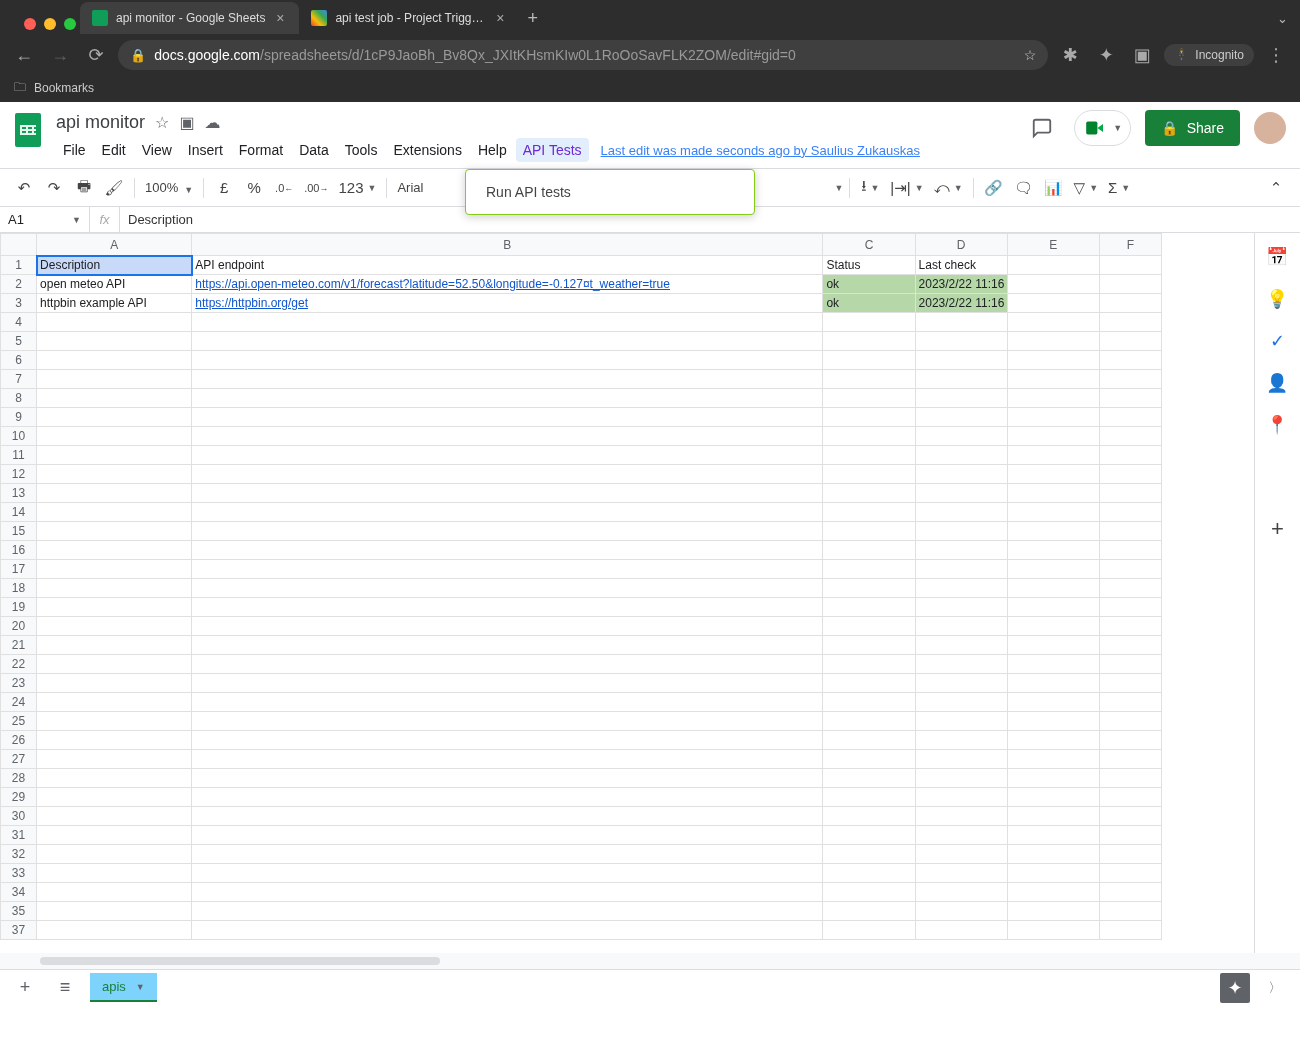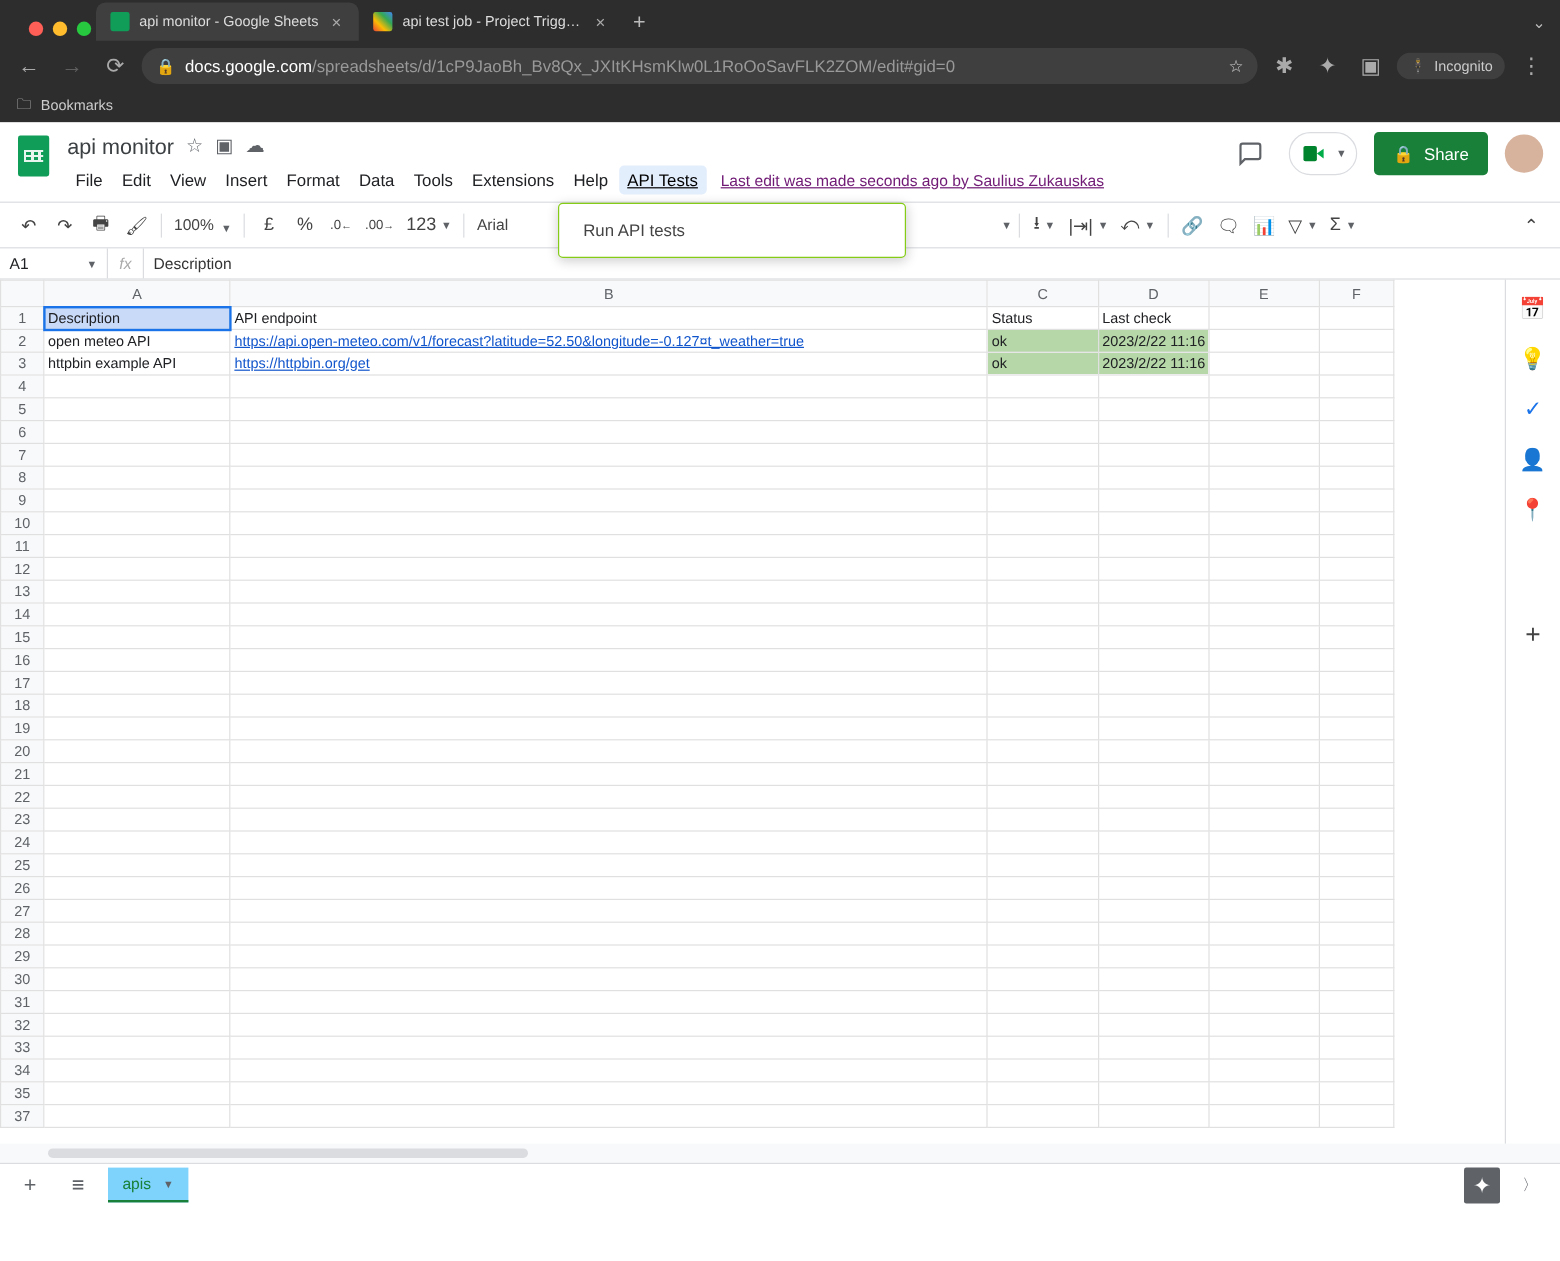--- a/index.html
+++ b/index.html
@@ -30,22 +30,22 @@
   .app { background: #fff; }
   .sheets-header { padding: 8px 14px 0 8px; display: flex; align-items: start; }
   .sheets-logo { width: 40px; height: 40px; margin-right: 8px; display: flex; align-items: center; justify-content: center; }
   .logo-box { width: 26px; height: 34px; background: #0f9d58; border-radius: 2px; position: relative; }
   .logo-box::after { content: ""; position: absolute; top: 12px; left: 5px; width: 16px; height: 10px; background: repeating-linear-gradient(#fff 0 2px, transparent 2px 4px), repeating-linear-gradient(90deg, #fff 0 2px, transparent 2px 6px); opacity: .9; }
   .title-area { flex: 1; }
   .title-row { display: flex; align-items: center; gap: 10px; height: 24px; font-size: 18px; color: #3c4043; }
   .title-icons { display: flex; gap: 10px; color: #5f6368; font-size: 16px; }
   .menubar { display: flex; gap: 2px; margin-top: 4px; font-size: 14px; color: #202124; align-items: center; }
   .menubar .mi { padding: 4px 7px; border-radius: 4px; cursor: pointer; }
-  .menubar .mi.selected { background: #e3eefc; color: #000000; text-decoration: underline; }
-  .menubar .last-edit { margin-left: 10px; text-decoration: underline; color: #701a75; font-size: 13px; cursor: pointer; }
+  .menubar .mi.selected { background: #e3eefc; color: #6d28d9; }
+  .menubar .last-edit { margin-left: 10px; text-decoration: underline; color: #3b82f6; font-size: 13px; cursor: pointer; }
   .header-right { display: flex; align-items: center; gap: 14px; }
   .icon-btn { width: 36px; height: 36px; display: flex; align-items: center; justify-content: center; color: #5f6368; cursor: pointer; border-radius: 50%; }
   .meet-btn { border: 1px solid #dadce0; border-radius: 20px; height: 36px; padding: 0 8px 0 10px; display: flex; align-items: center; gap: 4px; }
   .share-btn { background: #188038; color: #fff; border-radius: 4px; height: 36px; padding: 0 16px; display: flex; align-items: center; gap: 8px; font-weight: 500; font-size: 14px; cursor: pointer; }
   .avatar { width: 32px; height: 32px; border-radius: 50%; background: #d7b29d; }
   
   .divider { height: 1px; background: #dadce0; margin-top: 6px; }
   
   
   .toolbar { height: 38px; display: flex; align-items: center; padding: 0 10px; gap: 2px; color: #444; border-bottom: 1px solid #dadce0; position: relative; }

